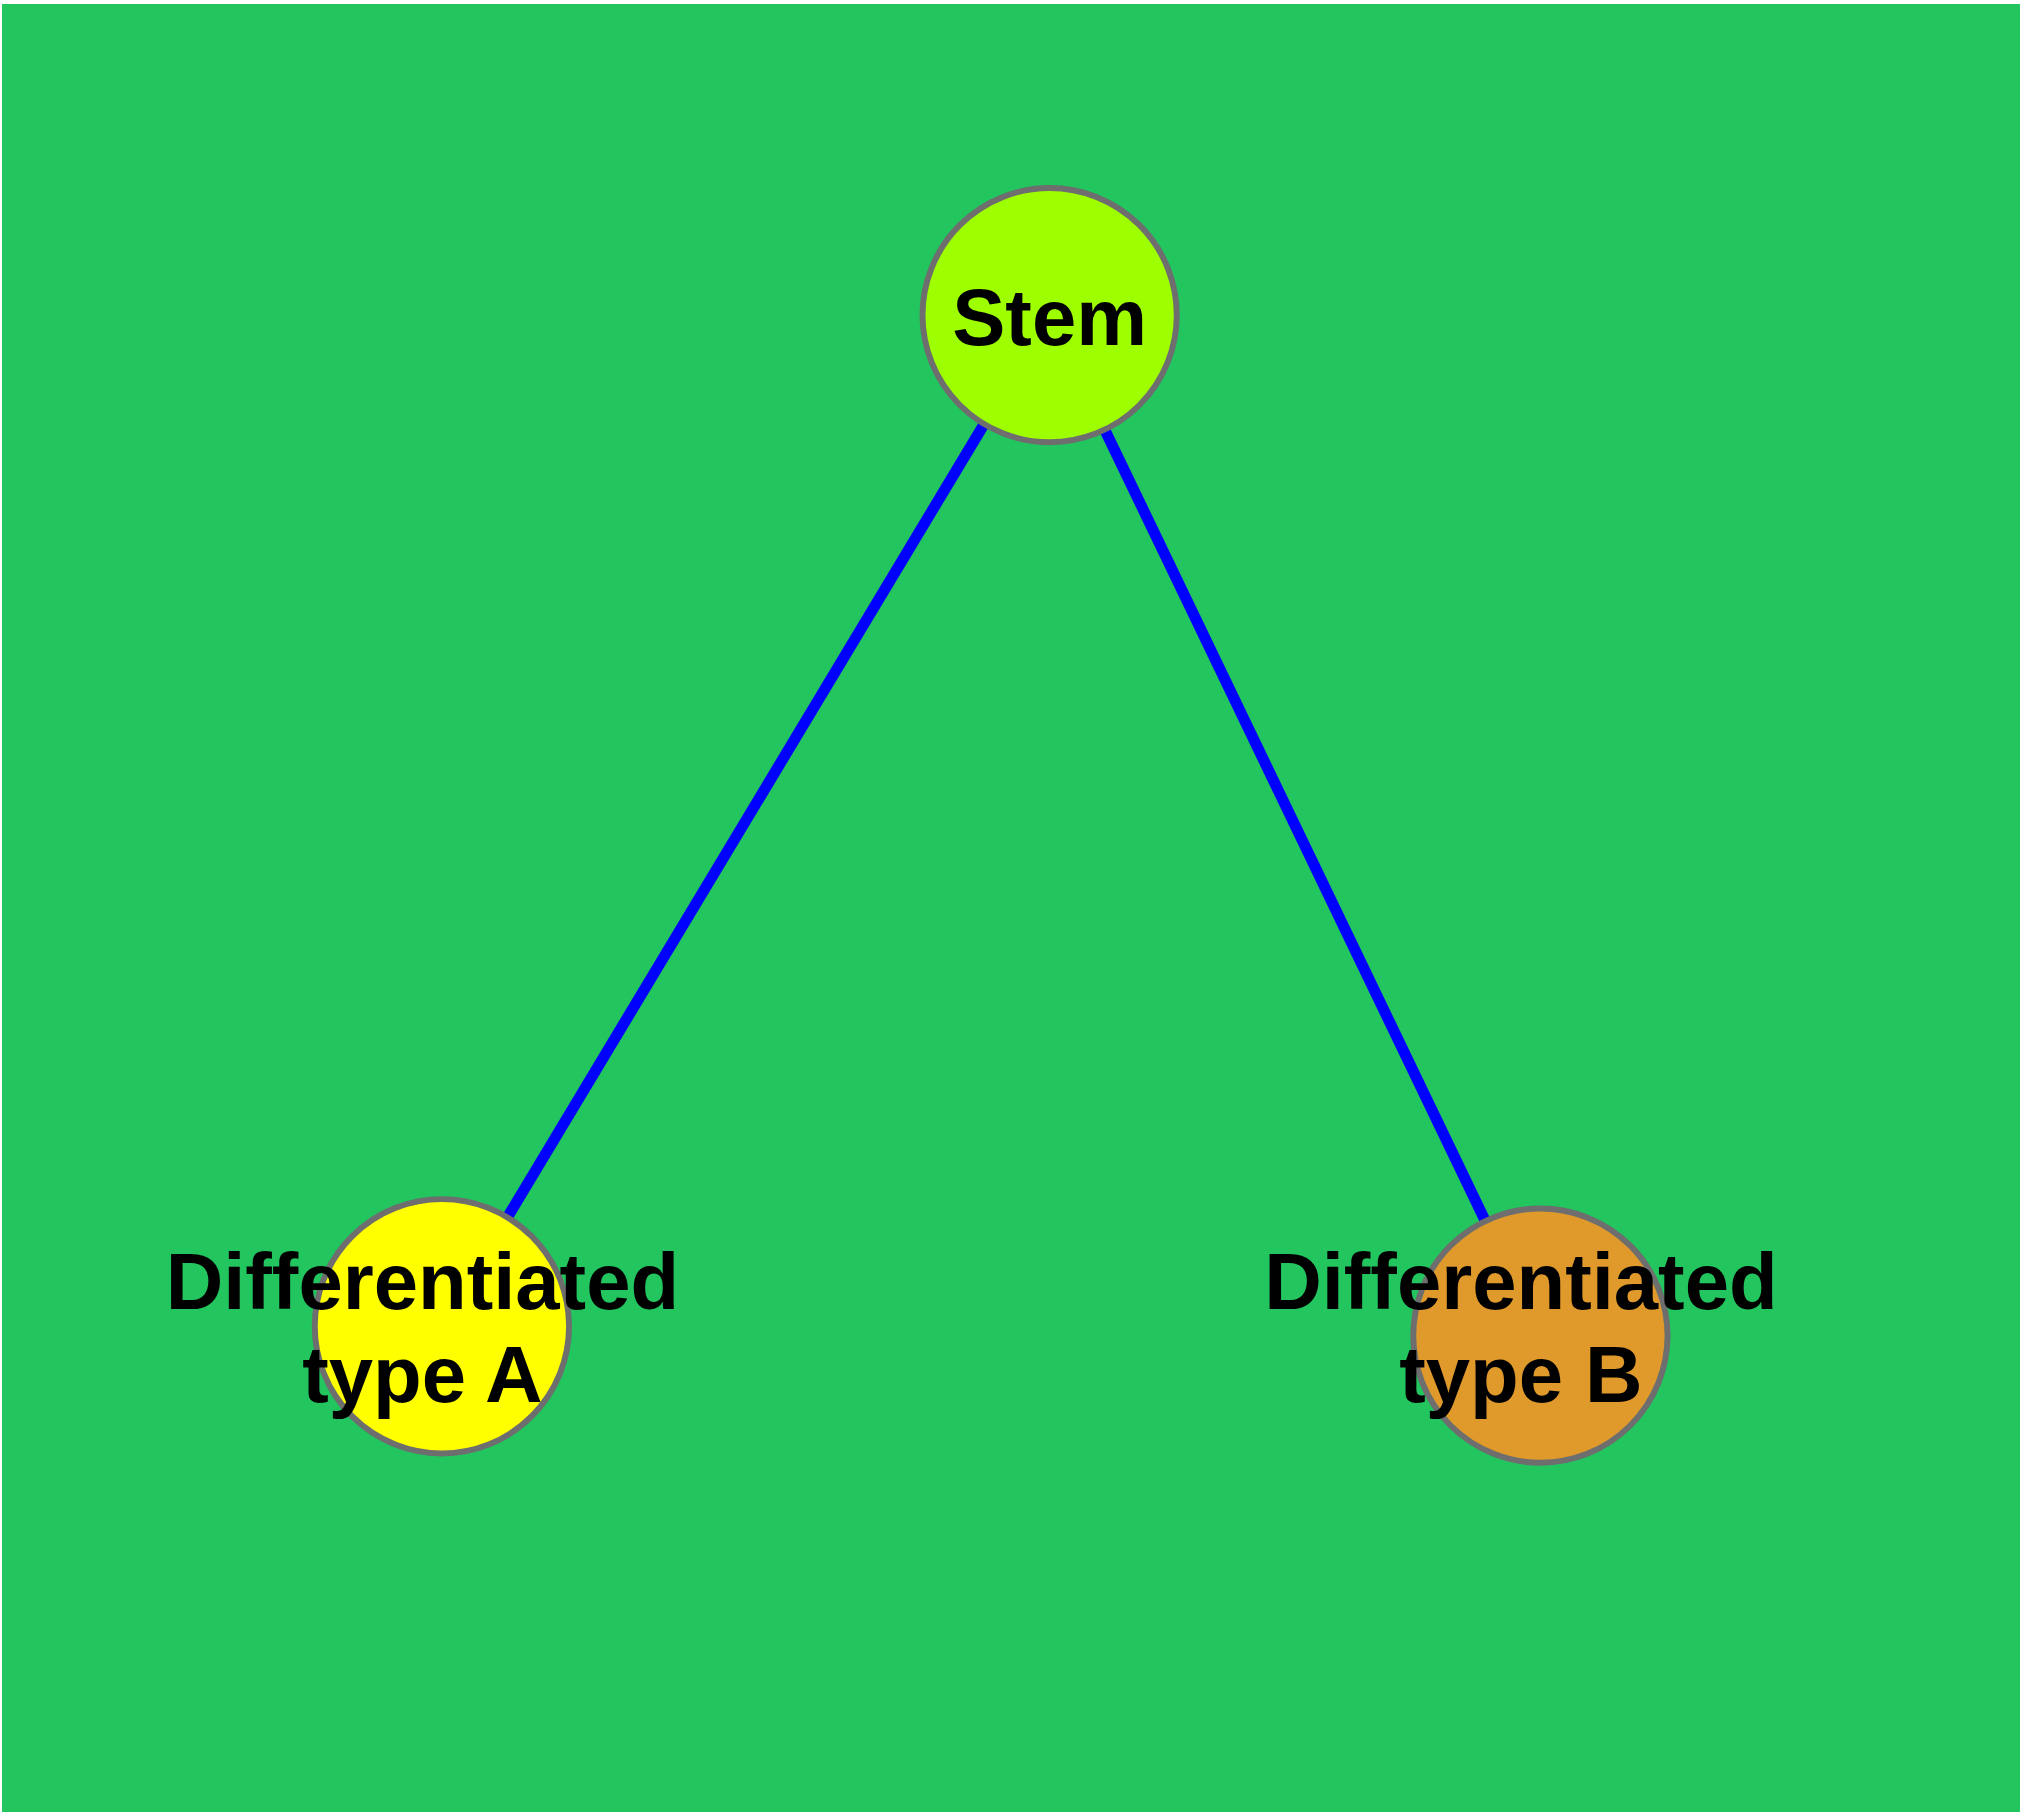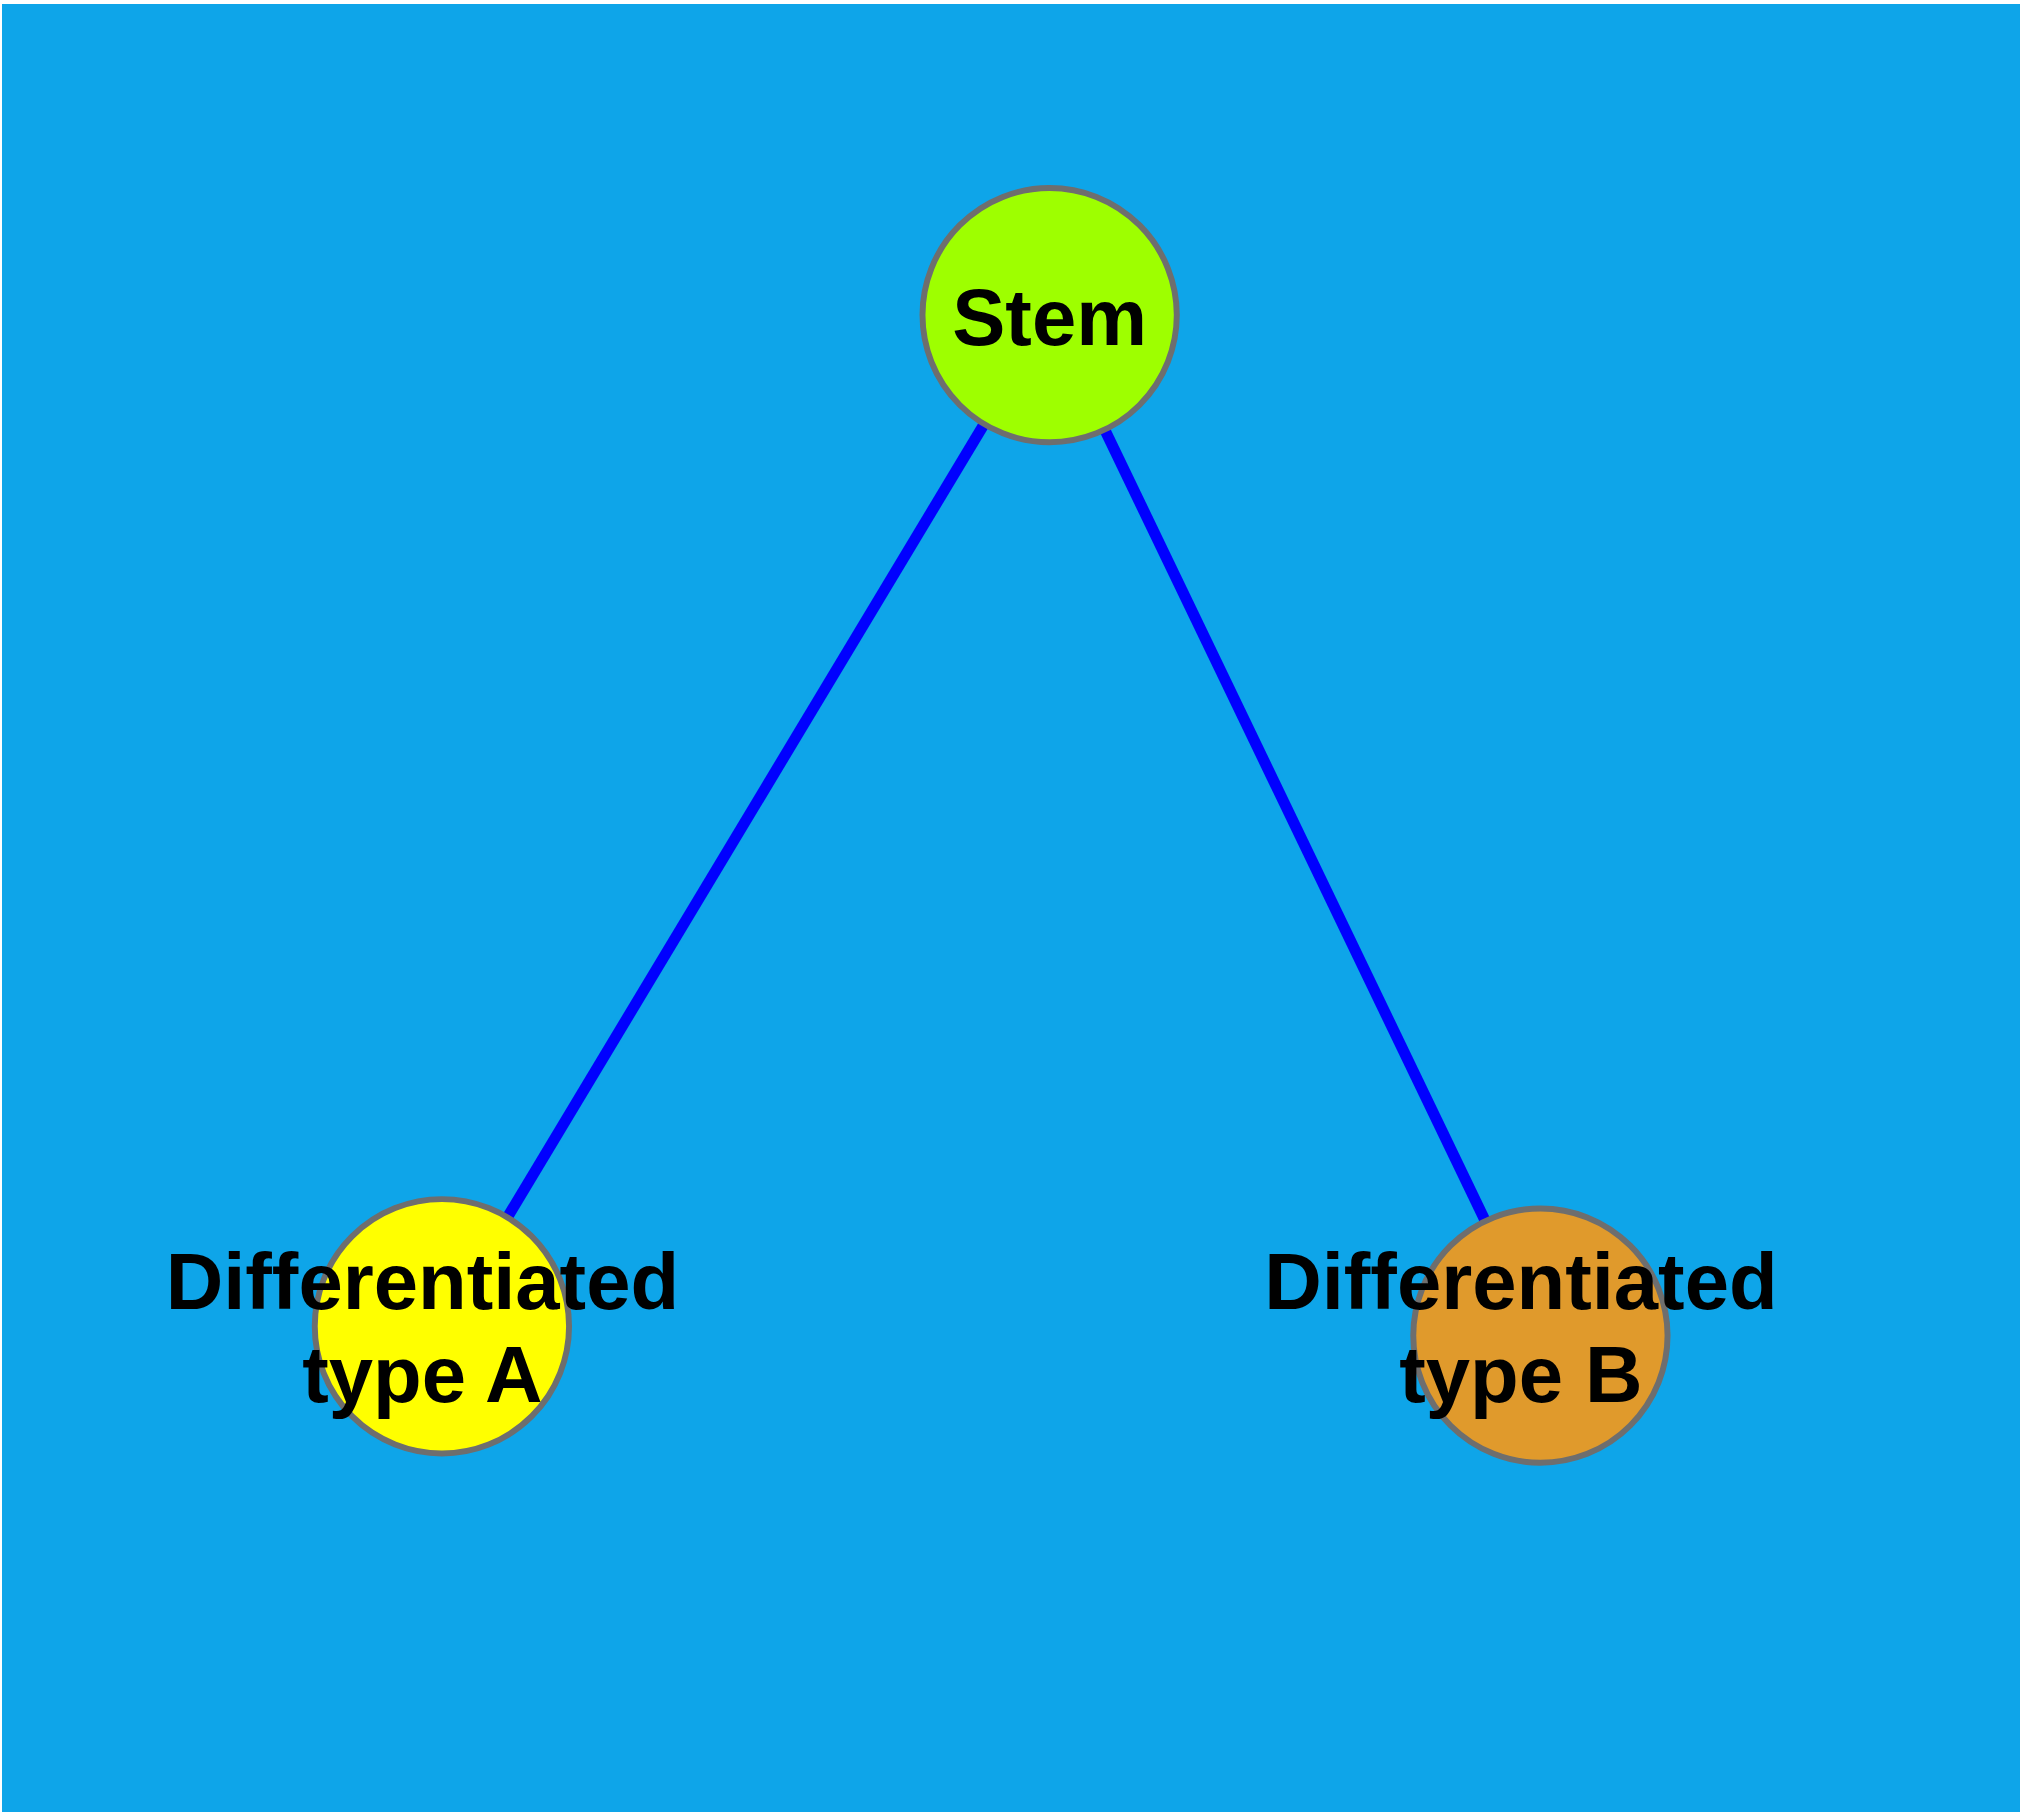--- a/index.html
+++ b/index.html
@@ -48,21 +48,21 @@
     dominant-baseline: middle;
     white-space: pre;
   }
   .label-stem { font-size: 94px; }
   .label-leaf { font-size: 94px; }
 </style>
 </head>
 <body>
 
 <div id="stage" style="background: rgb(255, 255, 255);">
-  <div id="canvas" style="background: #0ea5e9;">
+  <div id="canvas" style="background: #22c55e;">
     <svg id="graph-svg" viewBox="0 0 2382 2133" xmlns="http://www.w3.org/2000/svg">
 
       <g>
         <line class="edge-line" x1="1236" y1="367" x2="519" y2="1560" style="stroke: rgb(0, 0, 255);"></line>
         <line class="edge-line" x1="1236" y1="367" x2="1815" y2="1571" style="stroke: rgb(0, 0, 255);"></line>
       </g>
 
       <g>
 
         <g>

